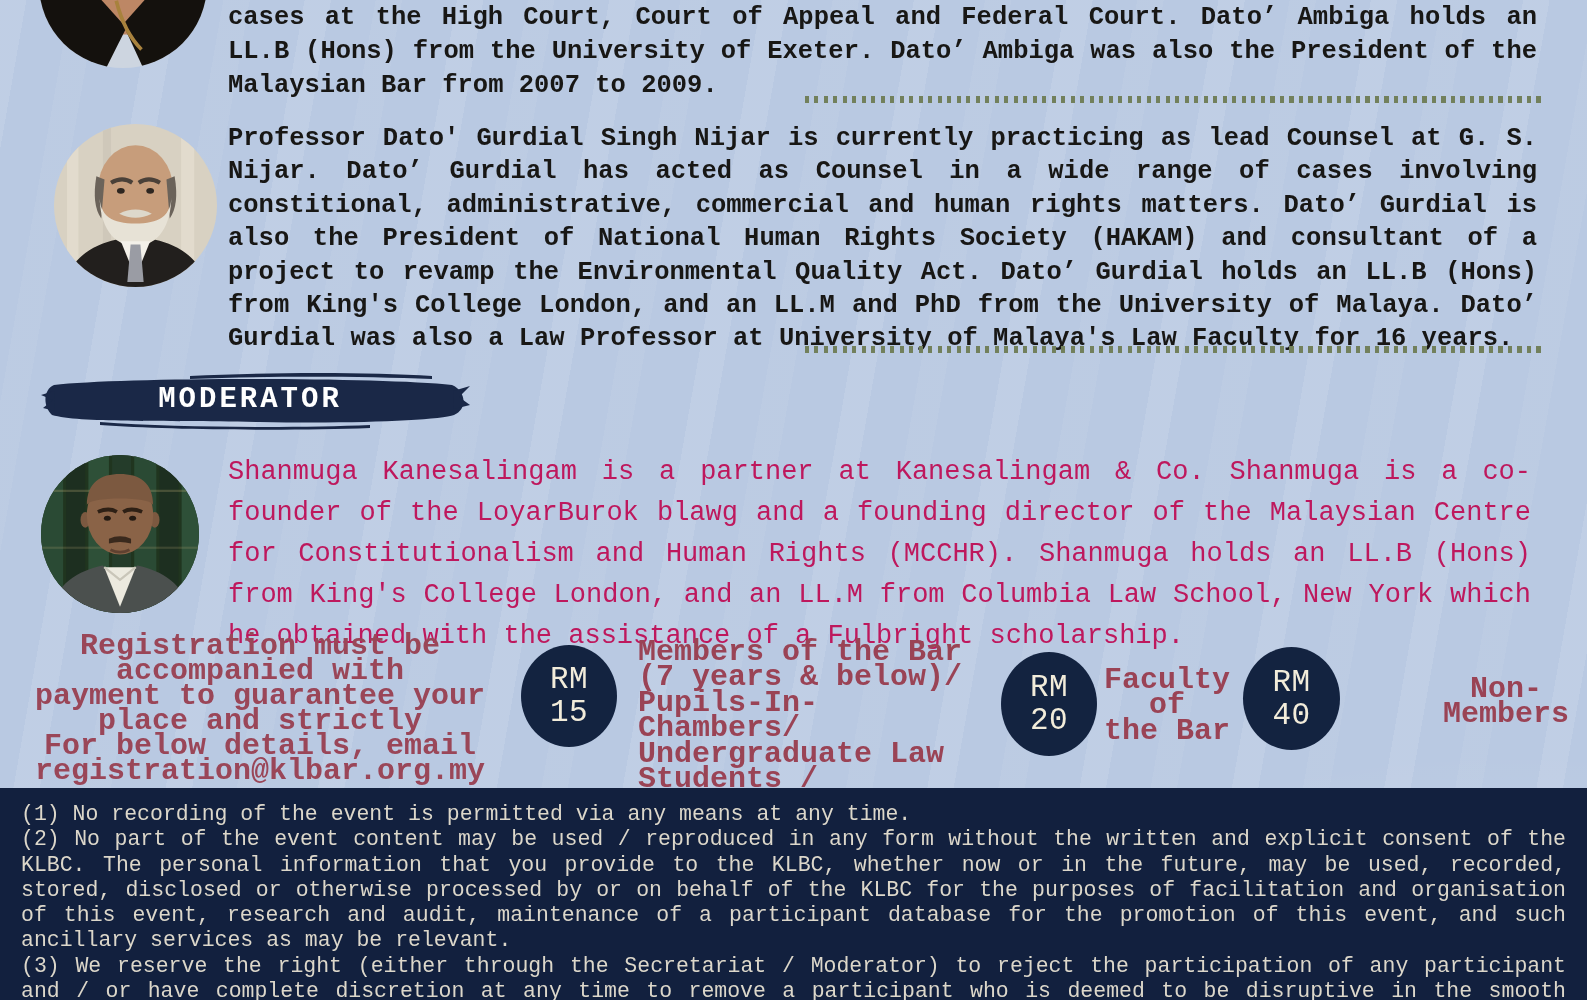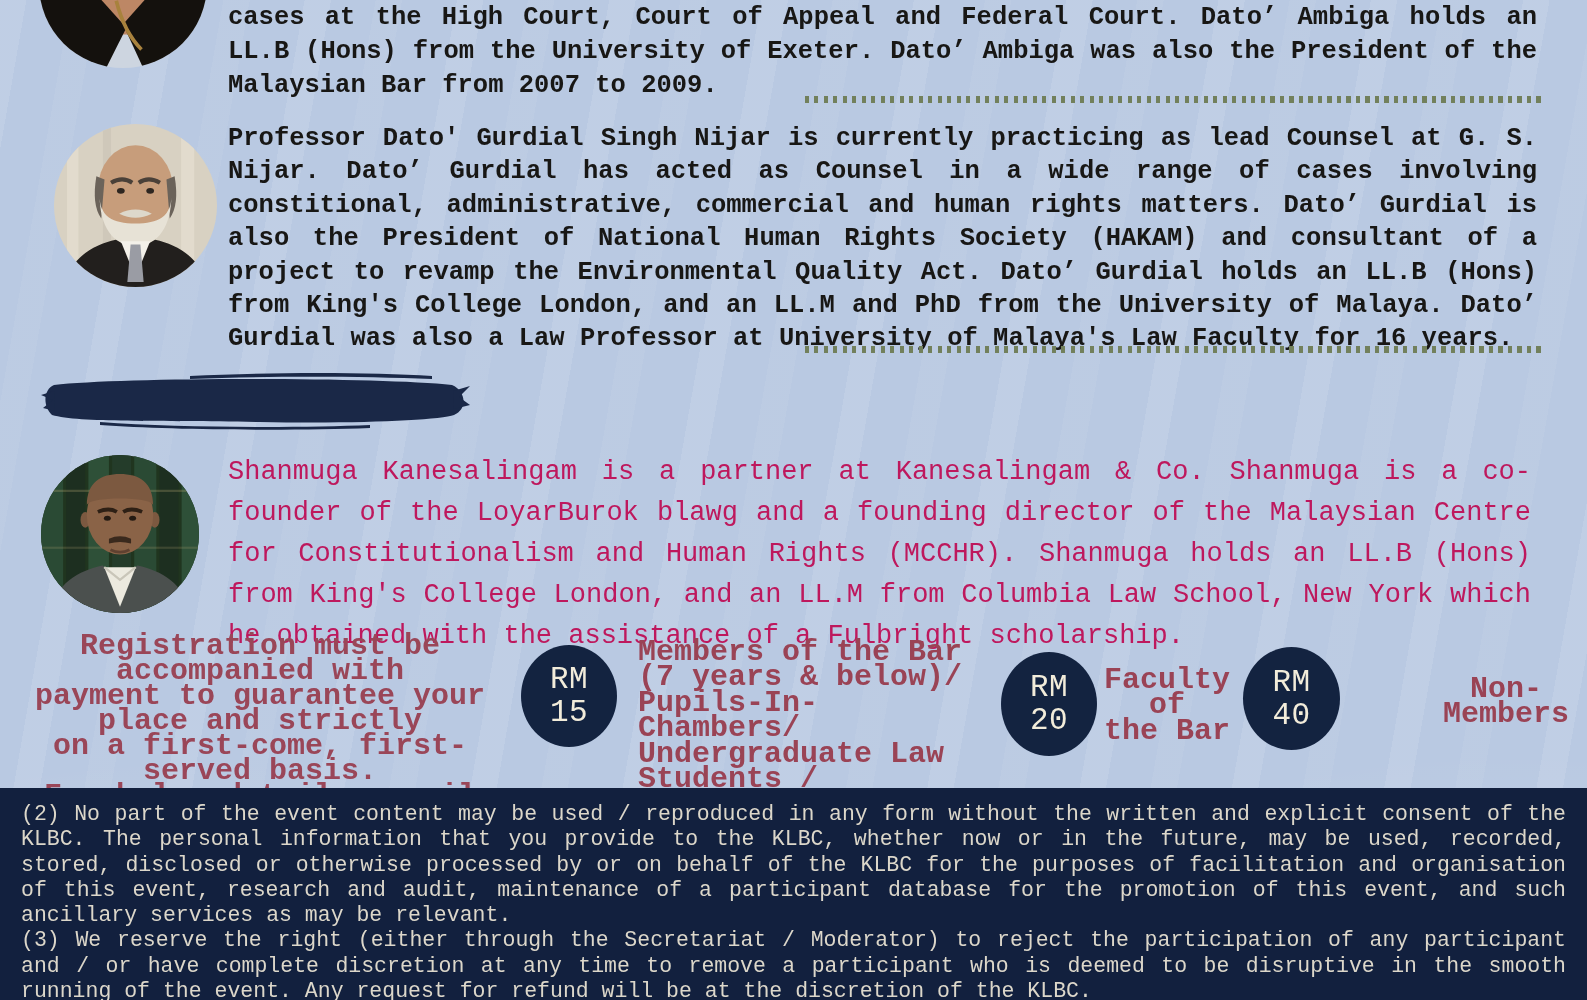--- a/index.html
+++ b/index.html
@@ -114,20 +114,21 @@
   <div class="divider" id="divider-2"></div>
 
   <div class="brush">
     <svg viewBox="0 0 430 64" preserveAspectRatio="none" aria-hidden="true">
       <path d="M14,16 C4,20 2,36 12,46 C40,54 120,51 220,53 C320,55 400,51 414,46 C428,40 426,22 412,16 C340,8 80,8 14,16 Z" fill="#1a2847"></path>
       <path d="M150,7 C230,3 330,3 392,7 L392,10 C320,7 220,7 150,10 Z" fill="#1a2847"></path>
       <path d="M60,53 C140,59 260,59 330,56 L330,59 C250,62 130,61 60,56 Z" fill="#1a2847"></path>
       <path d="M413,22 L430,17 L419,28 L430,36 L414,40 Z" fill="#1a2847"></path>
       <path d="M14,22 L1,26 L13,31 L3,39 L15,42 Z" fill="#1a2847"></path>
     </svg>
+    <div class="brush-label">MODERATOR</div>
   </div>
 
   <div class="avatar" id="photo-shanmuga">
     <svg viewBox="0 0 100 100" preserveAspectRatio="none" aria-hidden="true">
       <rect width="100" height="100" fill="#20351f"></rect>
       <rect x="0" width="14" height="100" fill="#2a4a34"></rect>
       <rect x="16" width="12" height="100" fill="#1d2f20"></rect>
       <rect x="30" width="13" height="100" fill="#2e5038"></rect>
       <rect x="45" width="12" height="100" fill="#243c2a"></rect>
       <rect x="59" width="14" height="100" fill="#2a4a34"></rect>
@@ -148,21 +149,20 @@
       <path d="M5,100 C9,82 24,73 39,70 L50,79 L61,70 C76,73 91,82 95,100 Z" fill="#4b504e"></path>
       <polygon points="40,71 60,71 50,96" fill="#eceadf"></polygon>
       <path d="M40,71 L50,79 L60,71" stroke="#c9c6b9" stroke-width="1.5" fill="none"></path>
     </svg>
   </div>
   <p class="bio" id="bio-shanmuga">Shanmuga Kanesalingam is a partner at Kanesalingam &amp; Co. Shanmuga is a co-founder of the LoyarBurok blawg and a founding director of the Malaysian Centre for Constitutionalism and Human Rights (MCCHR). Shanmuga holds an LL.B (Hons) from King's College London, and an LL.M from Columbia Law School, New York which he obtained with the assistance of a Fulbright scholarship.</p>
 
   <div class="registration">
     <div>Registration must  be accompanied with</div>
     <div>payment to guarantee your place and strictly</div>
-    <div>on a first-come, first-served basis.</div>
     <div>For below details, email</div>
     <div>registration@klbar.org.my</div>
   </div>
 
   <div class="price-circle" id="circle-rm15">
     <div>RM</div>
     <div>15</div>
   </div>
   <div class="price-desc" id="desc-rm15">
     <div>Members of the Bar</div>
@@ -182,16 +182,17 @@
 
   <div class="price-circle" id="circle-rm40">
     <div>RM</div>
     <div>40</div>
   </div>
   <div class="price-desc" id="desc-rm40">
     <div>Non-Members</div>
   </div>
 
   <div class="terms">
+    <p>(1) No recording of the event is permitted via any means at any time.</p>
     <p class="just">(2) No part of the event content may be used / reproduced in any form without the written and explicit consent of the KLBC. The personal information that you provide to the KLBC, whether now or in the future, may be used, recorded, stored, disclosed or otherwise processed by or on behalf of the KLBC for the purposes of facilitation and organisation of this event, research and audit, maintenance of a participant database for the promotion of this event, and such ancillary services as may be relevant.</p>
     <p class="just">(3) We reserve the right (either through the Secretariat / Moderator) to reject the participation of any participant and / or have complete discretion at any time to remove a participant who is deemed to be disruptive in the smooth running of the event. Any request for refund will be at the discretion of the KLBC.</p>
   </div>
 </div>
 
 </body></html>

